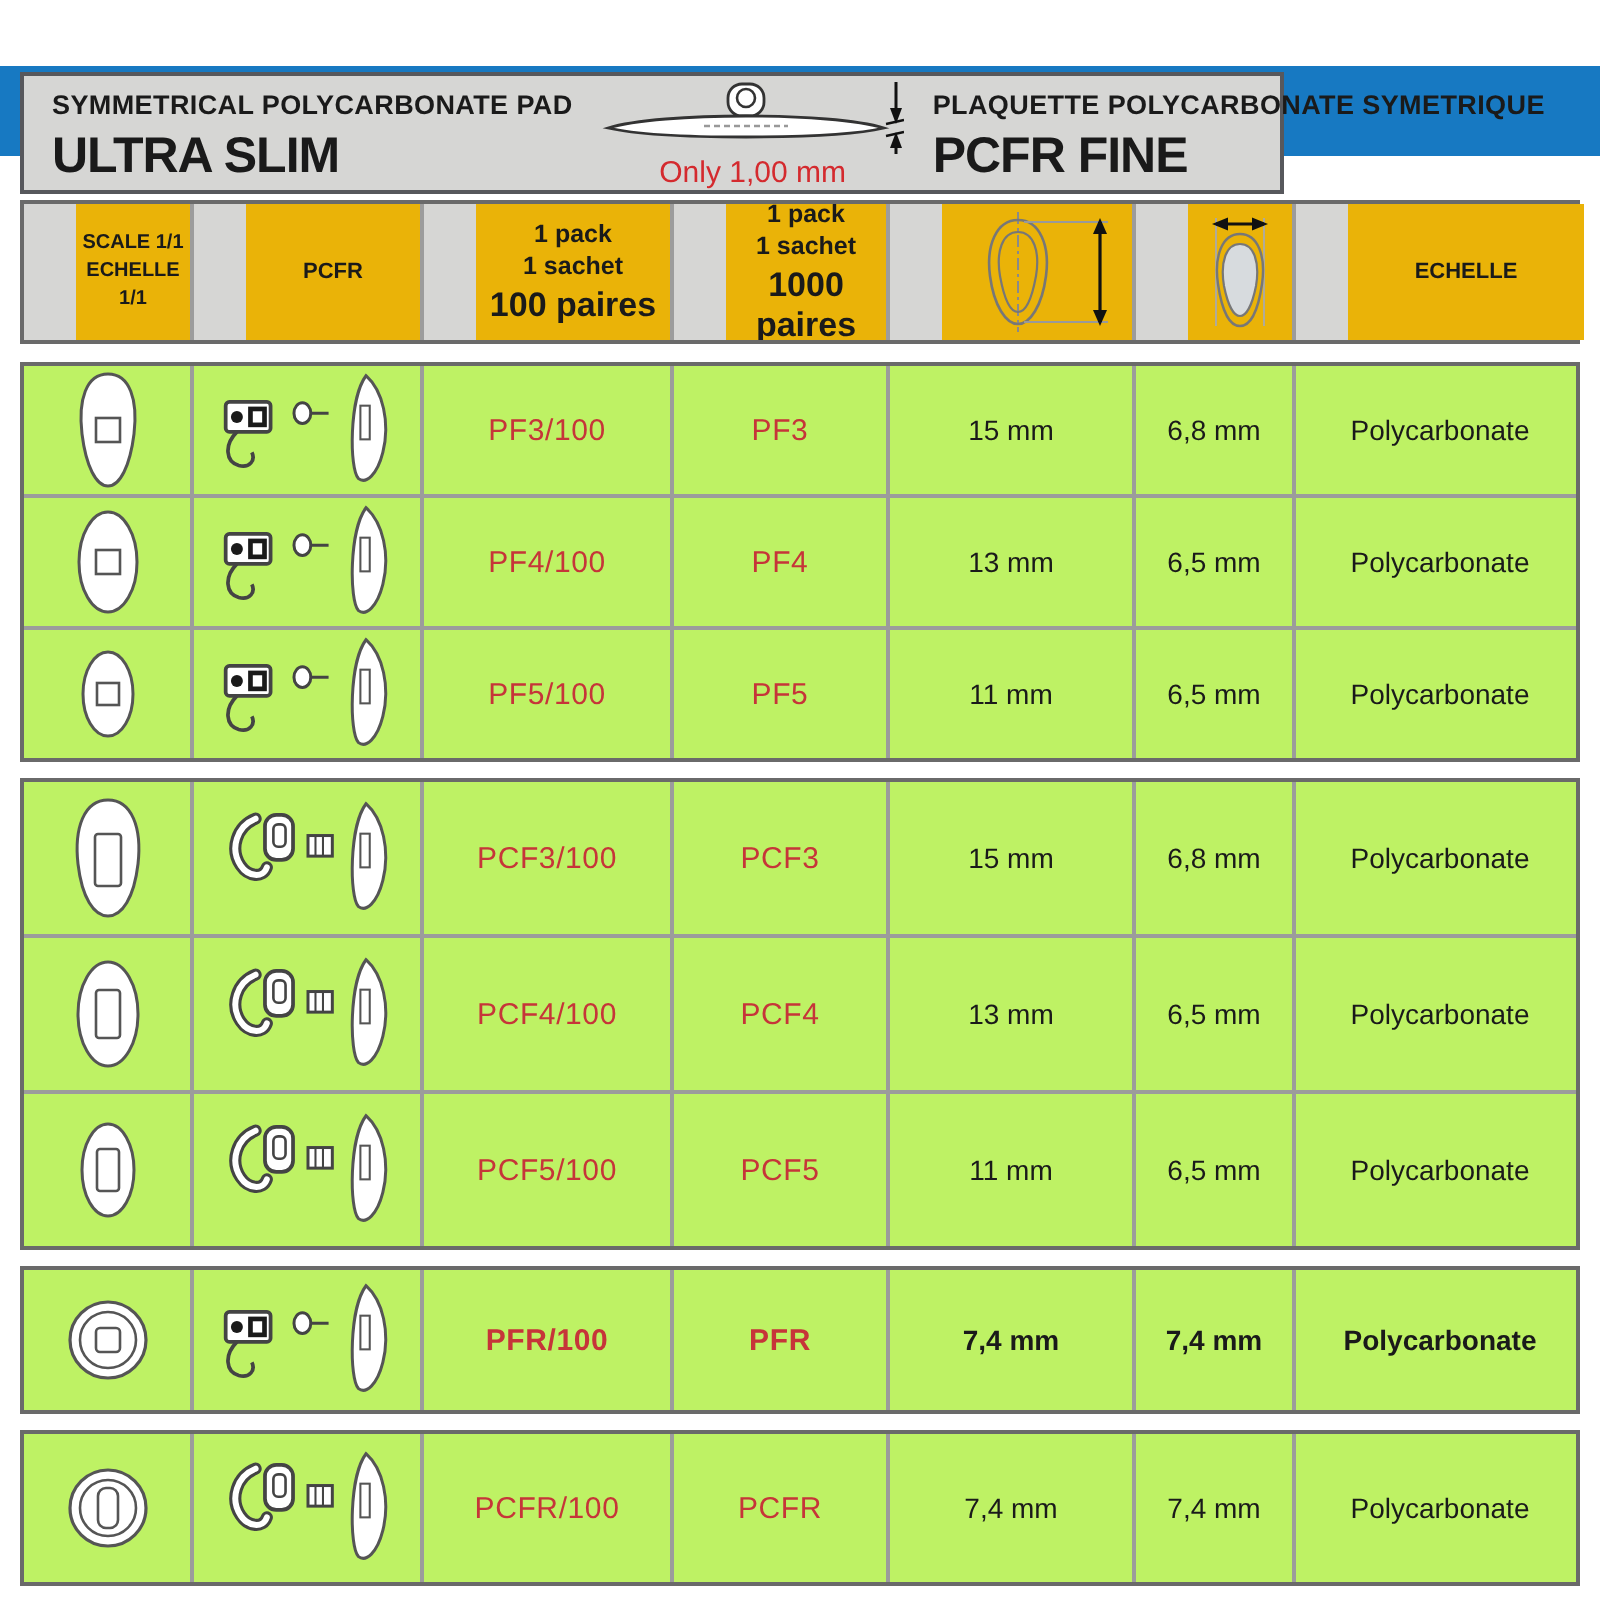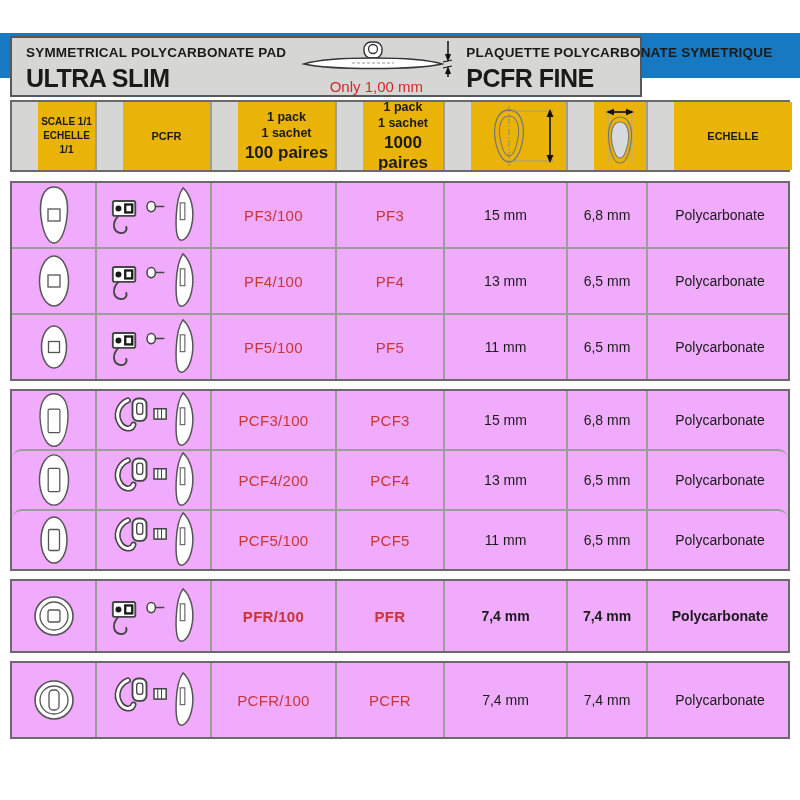--- a/index.html
+++ b/index.html
@@ -17,34 +17,34 @@
   .banner-left,.banner-right{display:flex;flex-direction:column;justify-content:space-between;padding:7px 14px 4px 14px;}
   .banner-right{text-align:left;}
   .banner-title{font-size:13.5px;font-weight:bold;letter-spacing:0.2px;white-space:nowrap;}
   .banner-sub{font-size:25px;font-weight:bold;letter-spacing:-0.5px;line-height:1;white-space:nowrap;}
   .banner-center{display:flex;flex-direction:column;align-items:center;justify-content:flex-start;padding-top:3px;}
   .thickness-note{font-size:15px;color:#d42a2e;margin-top:1px;white-space:nowrap;}
   
   .table-area{position:absolute;left:10px;top:100px;width:780px;}
   .block{
     --cols:85px 115px 125px 108px 123px 80px 144px;
-    border:2px solid #6a6a6a;background:#f0abfc;box-sizing:border-box;
+    border:2px solid #6a6a6a;background:#bef264;box-sizing:border-box;
   }
   .row{display:grid;grid-template-columns:var(--cols);}
   .row + .row{border-top:2px solid #9c9c9c;}
   .cell{
     border-right:2px solid #9c9c9c;display:flex;flex-direction:column;
     align-items:center;justify-content:center;text-align:center;overflow:hidden;box-sizing:border-box;
   }
   .cell:last-child{border-right:none;}
   .thead{background:#d6d6d4;}
   .thead .row{height:68px;}
   .thead .cell{background:#eab308;margin-left:26px;}
   .g1{margin-top:9px;}  .g1 .row{height:64px;}
-  .g2{margin-top:8px;}  .g2 .row{height:58px;border-radius:10px;}
+  .g2{margin-top:8px;}  .g2 .row{height:76px;}
   .g3{margin-top:8px;}  .g3 .row{height:70px;font-weight:bold;}
   .g4{margin-top:8px;}  .g4 .row{height:74px;}
   .h-small{font-size:10px;font-weight:bold;line-height:1.4;}
   .h-type{font-size:11px;font-weight:bold;}
   .h-pack{font-size:12.5px;font-weight:bold;line-height:1.3;}
   .h-pack-big{font-size:17px;font-weight:bold;margin-top:2px;}
   .red{color:#c63539;}
   .ref{font-size:15px;letter-spacing:0.3px;}
   .val{font-size:14px;}
   .mat{font-size:14px;}
@@ -238,21 +238,21 @@
         <svg width="70" height="60" viewBox="0 0 70 60">
             <ellipse cx="35" cy="30" rx="15" ry="26" fill="#fff" stroke="#555" stroke-width="1.5"></ellipse>
             <rect x="29" y="18" width="12" height="24" rx="1.5" fill="none" stroke="#555" stroke-width="1.3"></rect>
           </svg>
       </div>
       <div class="cell">
           <svg width="100" height="58" viewBox="0 0 100 62">
             <use href="#sym-clip-hook"></use>
           </svg>
         </div>
-      <div class="cell ref red">PCF4/200</div>
+      <div class="cell ref red">PCF4/100</div>
       <div class="cell ref red">PCF4</div>
       <div class="cell val">13 mm</div>
       <div class="cell val">6,5 mm</div>
       <div class="cell mat">Polycarbonate</div>
     </div>
     <div class="row">
       <div class="cell">
         <svg width="70" height="54" viewBox="0 0 70 54">
             <ellipse cx="35" cy="27" rx="13" ry="23" fill="#fff" stroke="#555" stroke-width="1.5"></ellipse>
             <rect x="29.5" y="16.5" width="11" height="21" rx="1.5" fill="none" stroke="#555" stroke-width="1.3"></rect>

